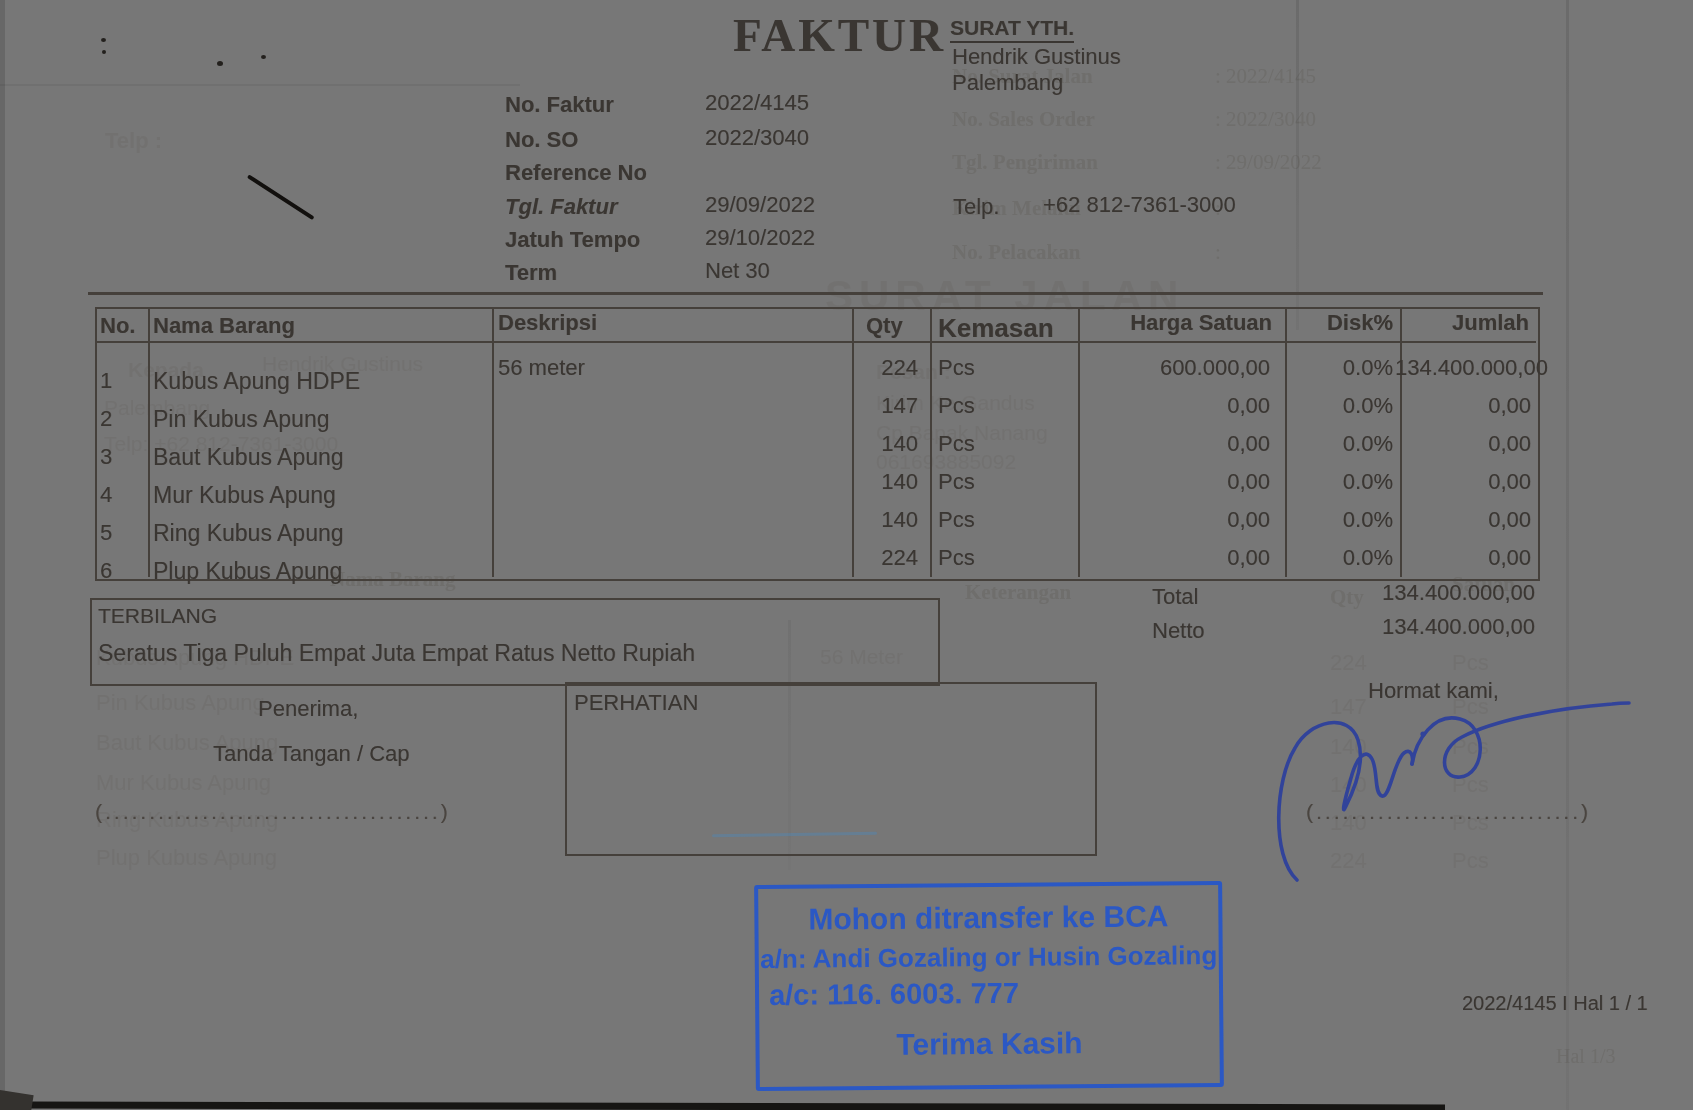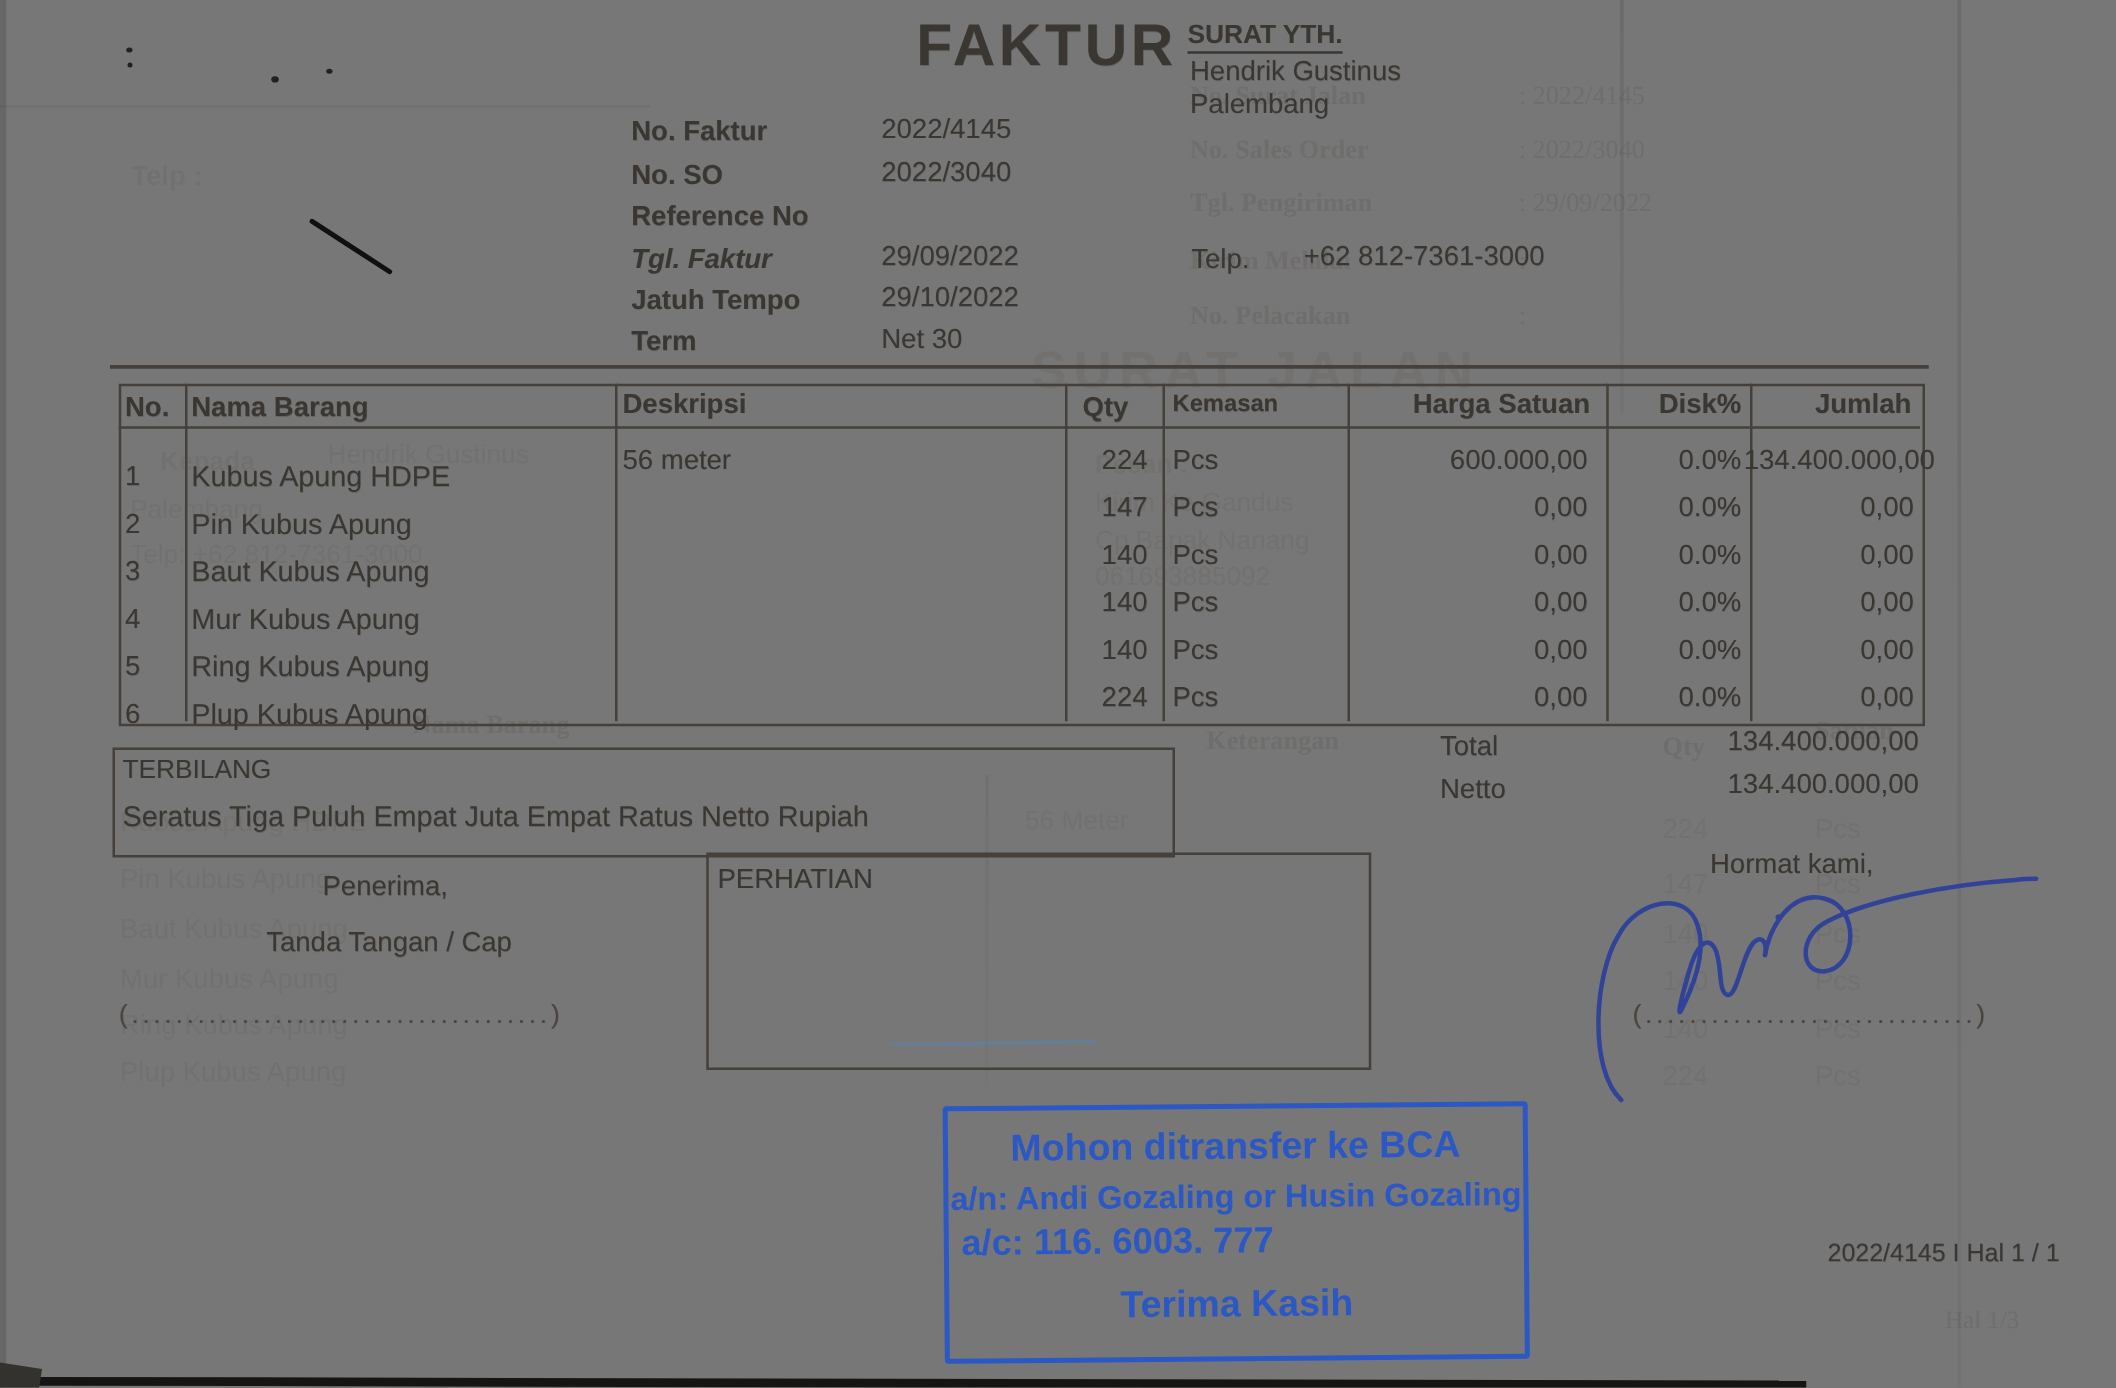--- a/index.html
+++ b/index.html
@@ -93,21 +93,21 @@
   <div class="abs" style="left:0;top:0;width:5px;height:1110px;background:rgba(0,0,0,0.13);"></div>
   <div class="abs" style="left:25px;top:1103px;width:1420px;height:7px;background:#161513;transform:rotate(0.12deg);"></div>
   <div class="abs" style="left:-8px;top:1092px;width:40px;height:24px;background:#34322f;transform:rotate(9deg);"></div>
   <div class="abs" style="left:248px;top:174px;width:78px;height:4px;background:#12100e;border-radius:3px;transform:rotate(33deg);transform-origin:left center;"></div>
   <div class="speck" style="left:101px;top:38px;width:5px;height:4px;"></div>
   <div class="speck" style="left:102px;top:50px;width:4px;height:4px;"></div>
   <div class="speck" style="left:217px;top:61px;width:6px;height:5px;"></div>
   <div class="speck" style="left:261px;top:55px;width:5px;height:4px;"></div>
   <div class="abs" style="left:712px;top:833px;width:165px;height:3px;background:rgba(70,140,200,0.35);border-radius:2px;transform:rotate(-0.8deg);"></div>
 
-  <div class="abs print b" style="left:733px;top:8px;font-size:47px;letter-spacing:3px;">FAKTUR</div>
+  <div class="abs print b" style="left:733px;top:8px;font-size:47px;letter-spacing:3px;font-family:Liberation Serif, serif;">FAKTUR</div>
   <div class="abs print b" style="left:950px;top:16px;font-size:21px;border-bottom:2px solid #3a3632;padding-bottom:1px;">SURAT YTH.</div>
   <div class="abs print" style="left:952px;top:44px;font-size:22px;">Hendrik Gustinus</div>
   <div class="abs print" style="left:952px;top:70px;font-size:22px;">Palembang</div>
 
   <div class="abs print b" style="left:505px;top:92px;font-size:22px;">No. Faktur</div>
   <div class="abs print" style="left:705px;top:90px;font-size:22px;">2022/4145</div>
   <div class="abs print b" style="left:505px;top:127px;font-size:22px;">No. SO</div>
   <div class="abs print" style="left:705px;top:125px;font-size:22px;">2022/3040</div>
   <div class="abs print b" style="left:505px;top:160px;font-size:22px;">Reference No</div>
   <div class="abs print" style="left:705px;top:158px;font-size:22px;"></div>
@@ -129,21 +129,21 @@
   <div class="abs vline" style="left:852px;top:307px;height:270px;"></div>
   <div class="abs vline" style="left:930px;top:307px;height:270px;"></div>
   <div class="abs vline" style="left:1078px;top:307px;height:270px;"></div>
   <div class="abs vline" style="left:1285px;top:307px;height:270px;"></div>
   <div class="abs vline" style="left:1400px;top:307px;height:270px;"></div>
 
   <div class="abs print b" style="left:100px;top:313px;font-size:22px;">No.</div>
   <div class="abs print b" style="left:153px;top:313px;font-size:22px;">Nama Barang</div>
   <div class="abs print b" style="left:498px;top:310px;font-size:22px;">Deskripsi</div>
   <div class="abs print b" style="left:866px;top:313px;font-size:22px;">Qty</div>
-  <div class="abs print b" style="left:938px;top:313px;font-size:19px;">Kemasan</div>
+  <div class="abs print b" style="left:938px;top:313px;font-size:26px;">Kemasan</div>
   <div class="abs print b right" style="left:1080px;top:310px;width:192px;font-size:22px;">Harga Satuan</div>
   <div class="abs print b right" style="left:1290px;top:310px;width:103px;font-size:22px;">Disk%</div>
   <div class="abs print b right" style="left:1395px;top:310px;width:134px;font-size:22px;">Jumlah</div>
 
   <div class="abs print" style="left:100px;top:368px;font-size:22px;">1</div>
   <div class="abs print" style="left:153px;top:368px;font-size:23px;">Kubus Apung HDPE</div>
   <div class="abs print" style="left:498px;top:355px;font-size:22px;">56 meter</div>
   <div class="abs print right" style="left:852px;top:355px;width:66px;font-size:22px;">224</div>
   <div class="abs print" style="left:938px;top:355px;font-size:22px;">Pcs</div>
   <div class="abs print right" style="left:1080px;top:355px;width:190px;font-size:22px;">600.000,00</div>

